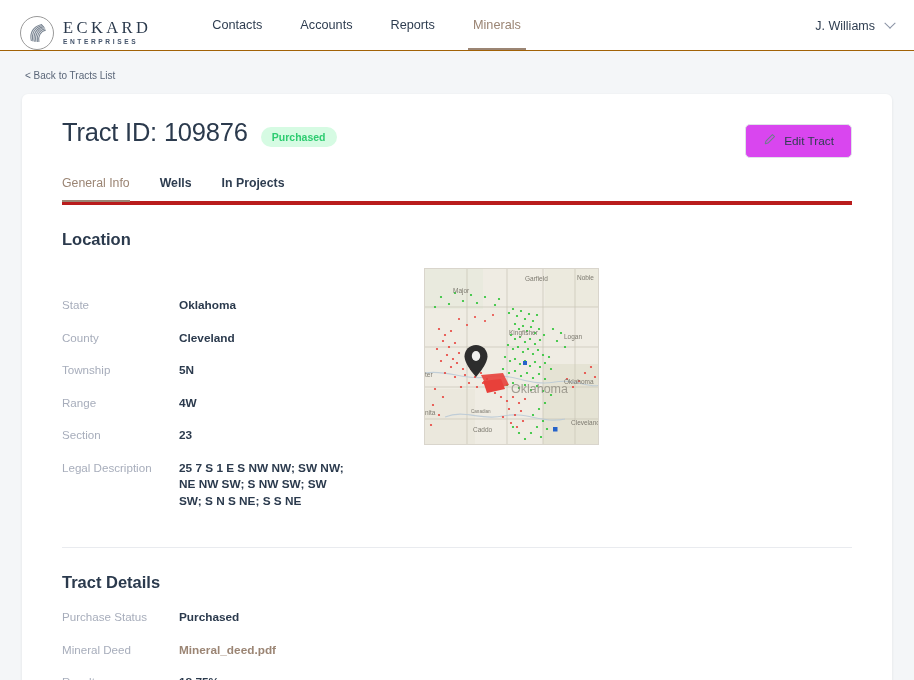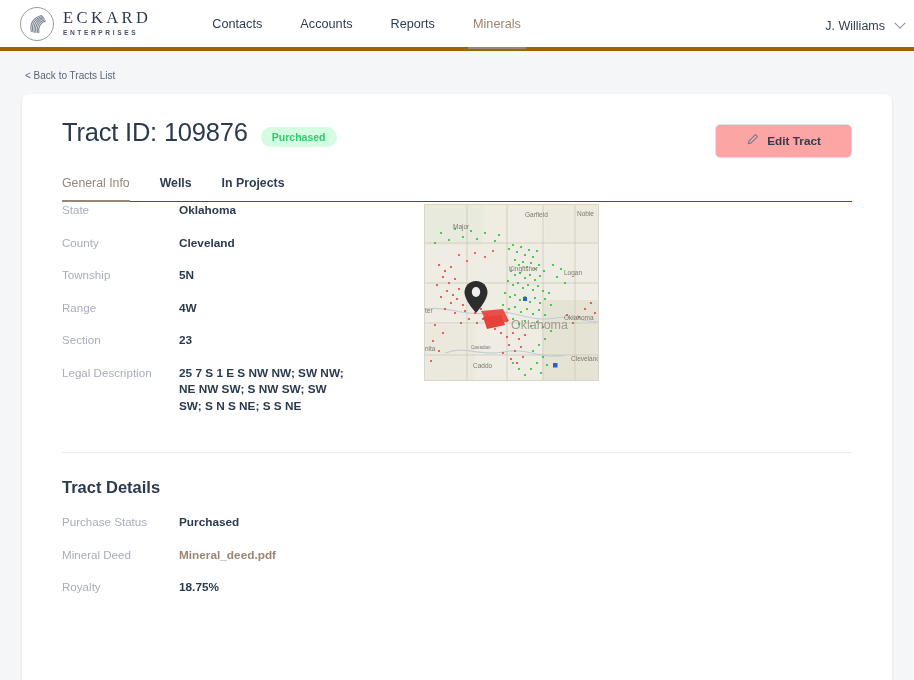--- a/index.html
+++ b/index.html
@@ -6,22 +6,22 @@
   html, body {
     width: 914px; height: 680px;
     background: #f4f6f8;
     font-family: "Liberation Sans", sans-serif;
     overflow: hidden;
   }
 
   
   .topbar {
     height: 51px; background: #ffffff;
-    border-bottom: 4px solid #a16207;
-    display: flex; align-items: center;
+    border-bottom: 1px solid #a16207;
+    display: flex; align-items: flex-end;
     position: relative;
   }
   .logo-wrap { display: flex; align-items: center; margin-left: 20px; }
   .logo-mark {
     width: 34px; height: 34px; border-radius: 50%;
     border: 1.4px solid #9a9a9a;
     display: flex; align-items: center; justify-content: center;
     overflow: hidden; flex: none;
   }
   .logo-text { margin-left: 9px; line-height: 1; }
@@ -42,21 +42,21 @@
     font-size: 12.7px; color: #2e3d50; cursor: pointer;
     position: relative; height: 51px;
   }
   .navitem.active { color: #9b8574; }
   .navitem.active::after {
     content: ""; position: absolute; left: 14px; right: 14px; bottom: 0;
     height: 2px; background: #9b8574;
   }
 
   .userbox {
-    position: absolute; right: 10px; top: 0; height: 51px;
+    position: absolute; right: 20px; top: 0; height: 51px;
     display: flex; align-items: center; cursor: pointer;
   }
   .username { font-size: 12.5px; color: #2e3d50; }
   .chev {
     margin-left: 11px; width: 8px; height: 8px;
     border-right: 1.4px solid #8a93a5; border-bottom: 1.4px solid #8a93a5;
     transform: rotate(45deg) translate(-2px,-2px);
   }
 
   
@@ -77,48 +77,48 @@
   }
   .badge {
     margin-left: 13px; margin-top: 9px;
     background: #d6fbe3; color: #2ecc71;
     font-size: 10.5px; font-weight: 700;
     padding: 4px 11px; border-radius: 11px; display: inline-block;
   }
   .spacer { flex: 1; }
   .btn {
     display: inline-flex; align-items: center; gap: 8px;
-    border: 1px solid #dfe3e8; background: #fca5a5; border-radius: 5px;
-    padding: 8px 30px; font-size: 11.8px; color: #2e3d50;
-    font-weight: 700; cursor: pointer; margin-top: 6px;
+    border: 1px solid #dfe3e8; background: #d946ef; border-radius: 5px;
+    padding: 8px 17px; font-size: 11.8px; color: #2e3d50;
+    font-weight: 400; cursor: pointer; margin-top: 6px;
   }
 
   
   .tabs {
     display: flex; margin: 18px 20px 0 20px;
-    border-bottom: 1px solid #b91c1c;
+    border-bottom: 4px solid #b91c1c;
   }
   .tab {
     font-size: 12.3px; color: #2e3d50; padding: 0 15px 11px 15px;
     cursor: pointer; position: relative; font-weight: 700;
   }
   .tab:first-child { padding-left: 0; margin-left: 0; }
   .tab.active { color: #9b8574; font-weight: 400; }
   .tab.active::after {
     content: ""; position: absolute; left: 0; right: 15px; bottom: -1px;
     height: 2px; background: #9b8574;
   }
 
   
   .section { padding: 0 20px; }
   .sec-title {
     font-size: 16.5px; color: #2b3a4d; font-weight: 700; margin: 25px 0 17px 0;
   }
   .loc-wrap { display: flex; }
-  .fields { width: 330px; flex: none; }
+  .fields { width: 330px; flex: none; margin-top: 31px; }
   .frow { display: flex; margin-bottom: 16px; align-items: flex-start; }
   .flabel { width: 117px; flex: none; font-size: 11.6px; color: #a7adbb; padding-top: 1px; }
   .fval { font-size: 11.8px; color: #2b3a4d; font-weight: 700; line-height: 16.5px; }
   .fval.link { color: #9b8574; }
 
   
   .map {
     width: 175px; height: 177px; margin-left: 32px; margin-top: 2px;
     position: relative; overflow: hidden; border: 1px solid #d9d5cc;
     background: #eae7de;
@@ -192,20 +192,21 @@
     </div>
   </div>
 
   <div class="tabs">
     <div class="tab active">General Info</div>
     <div class="tab">Wells</div>
     <div class="tab">In Projects</div>
   </div>
 
   <div class="section">
+    <div class="sec-title">Location</div>
 
     <div class="loc-wrap">
       <div class="fields">
         <div class="frow">
           <div class="flabel">State</div>
           <div class="fval">Oklahoma</div>
         </div>
         <div class="frow">
           <div class="flabel">County</div>
           <div class="fval">Cleveland</div>

